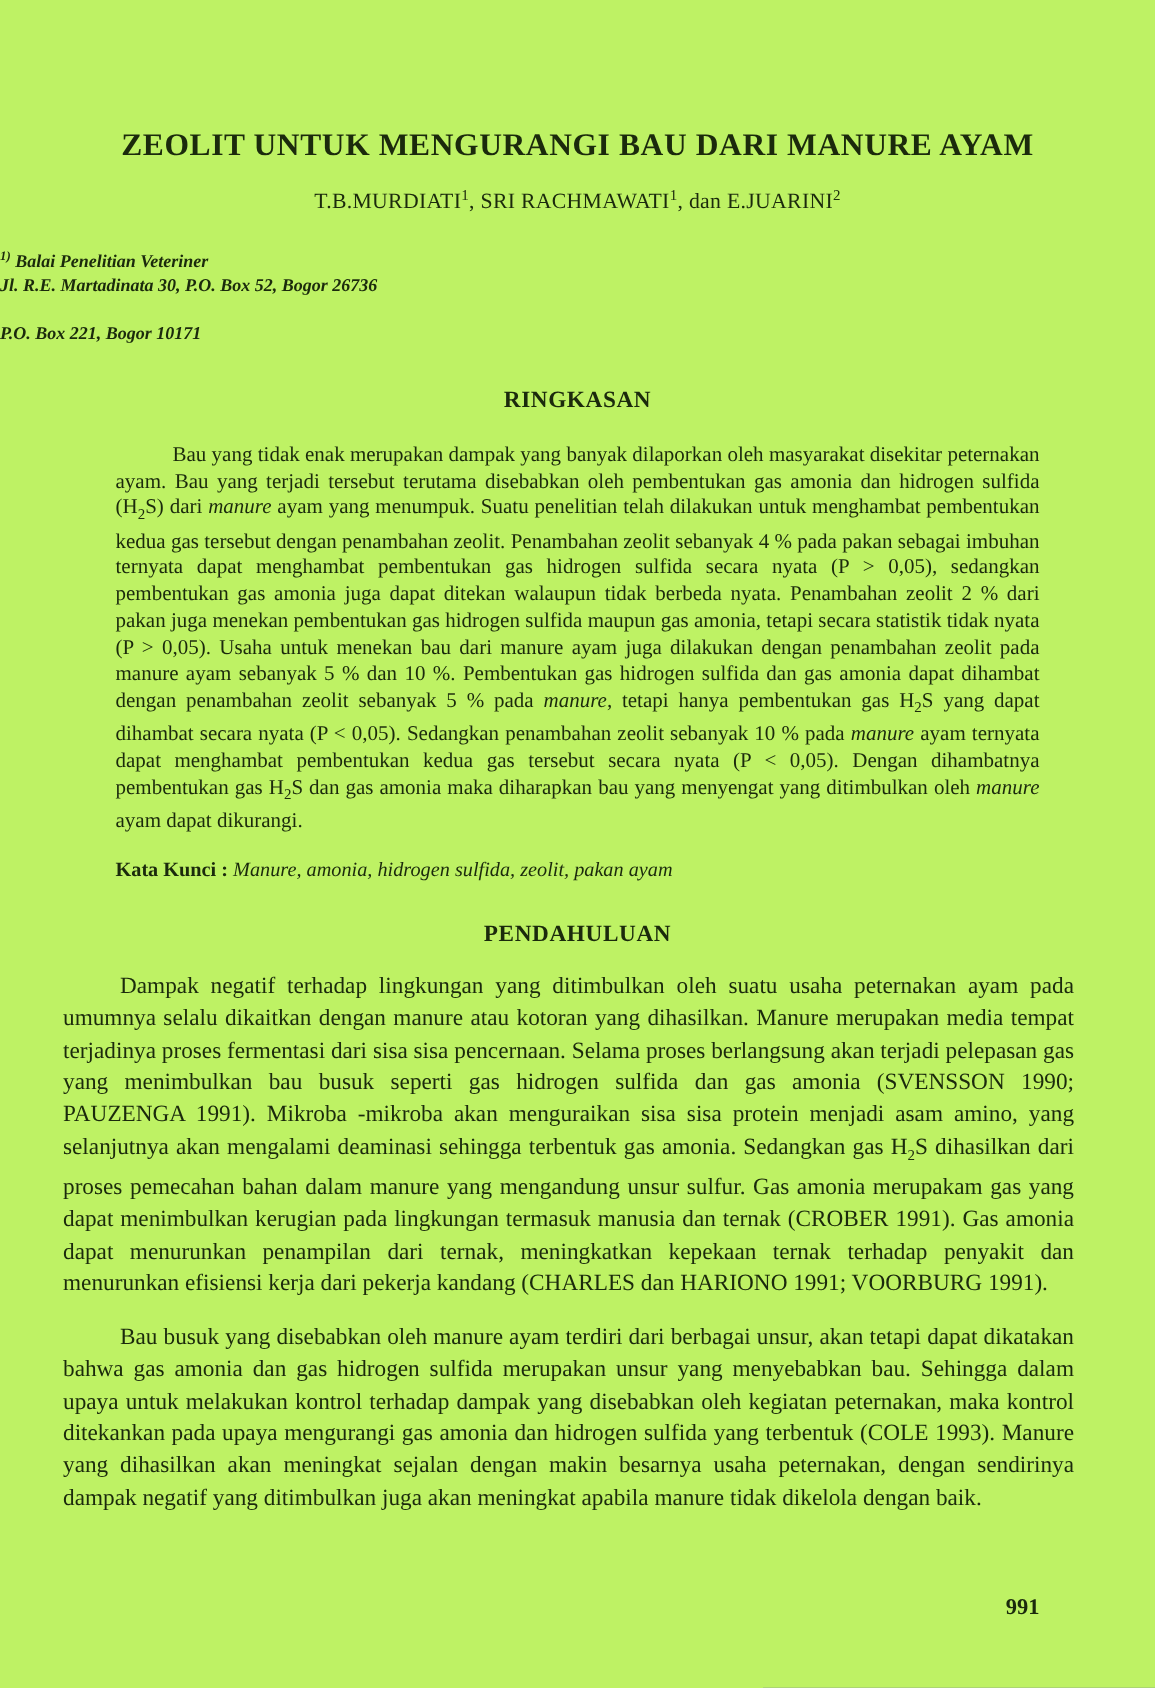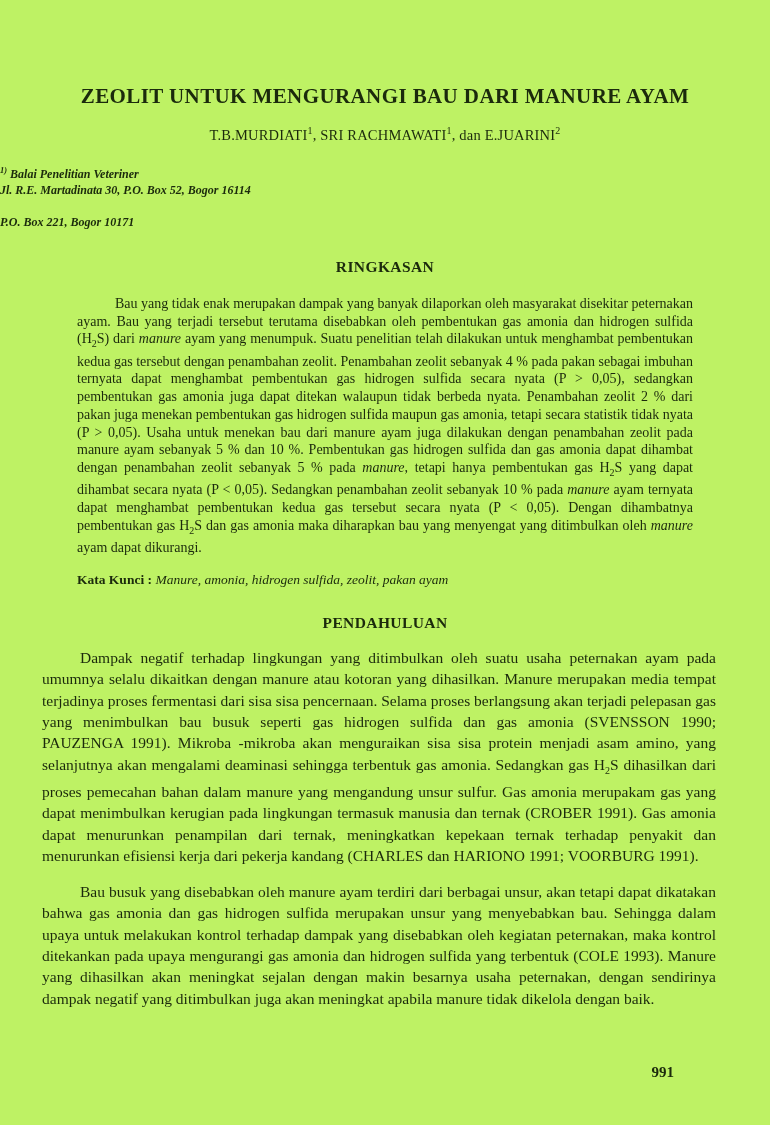--- a/index.html
+++ b/index.html
@@ -66,38 +66,38 @@
   .keywords .value { font-style: italic; }
   .body-paragraph {
     margin: 15px 54px 0 42px;
     font-size: 15.5px;
     line-height: 21.3px;
     text-align: justify;
     text-indent: 38px;
   }
   .page-number {
     position: absolute;
-    right: 96px;
+    right: 77px;
     bottom: 44px;
     font-size: 15px;
     font-weight: bold;
   }
 </style>
 </head>
 <body>
 
 <div class="page">
 
   <div class="title">ZEOLIT UNTUK MENGURANGI BAU DARI MANURE AYAM</div>
 
   <div class="authors">T.B.MURDIATI<sup>1</sup>, SRI RACHMAWATI<sup>1</sup>, dan E.JUARINI<sup>2</sup></div>
 
   <div class="affiliation affiliation-1">
     <div><sup>1)</sup> Balai Penelitian Veteriner</div>
-    <div>Jl. R.E. Martadinata 30, P.O. Box 52, Bogor 16114</div>
+    <div>Jl. R.E. Martadinata 30, P.O. Box 52, Bogor 26736</div>
   </div>
 
   <div class="affiliation affiliation-2">
     <div>P.O. Box 221, Bogor 10171</div>
   </div>
 
   <div class="section-heading heading-ringkasan">RINGKASAN</div>
 
   <div class="abstract">Bau yang tidak enak merupakan dampak yang banyak dilaporkan oleh masyarakat disekitar peternakan ayam. Bau yang terjadi tersebut terutama disebabkan oleh pembentukan gas amonia dan hidrogen sulfida (H<sub>2</sub>S) dari <i>manure</i> ayam yang menumpuk. Suatu penelitian telah dilakukan untuk menghambat pembentukan kedua gas tersebut dengan penambahan zeolit. Penambahan zeolit sebanyak 4 % pada pakan sebagai imbuhan ternyata dapat menghambat pembentukan gas hidrogen sulfida secara nyata (P &gt; 0,05), sedangkan pembentukan gas amonia juga dapat ditekan walaupun tidak berbeda nyata. Penambahan zeolit 2 % dari pakan juga menekan pembentukan gas hidrogen sulfida maupun gas amonia, tetapi secara statistik tidak nyata (P &gt; 0,05). Usaha untuk menekan bau dari manure ayam juga dilakukan dengan penambahan zeolit pada manure ayam sebanyak 5 % dan 10 %. Pembentukan gas hidrogen sulfida dan gas amonia dapat dihambat dengan penambahan zeolit sebanyak 5 % pada <i>manure</i>, tetapi hanya pembentukan gas H<sub>2</sub>S yang dapat dihambat secara nyata (P &lt; 0,05). Sedangkan penambahan zeolit sebanyak 10 % pada <i>manure</i> ayam ternyata dapat menghambat pembentukan kedua gas tersebut secara nyata (P &lt; 0,05). Dengan dihambatnya pembentukan gas H<sub>2</sub>S dan gas amonia maka diharapkan bau yang menyengat yang ditimbulkan oleh <i>manure</i> ayam dapat dikurangi.</div>
 

